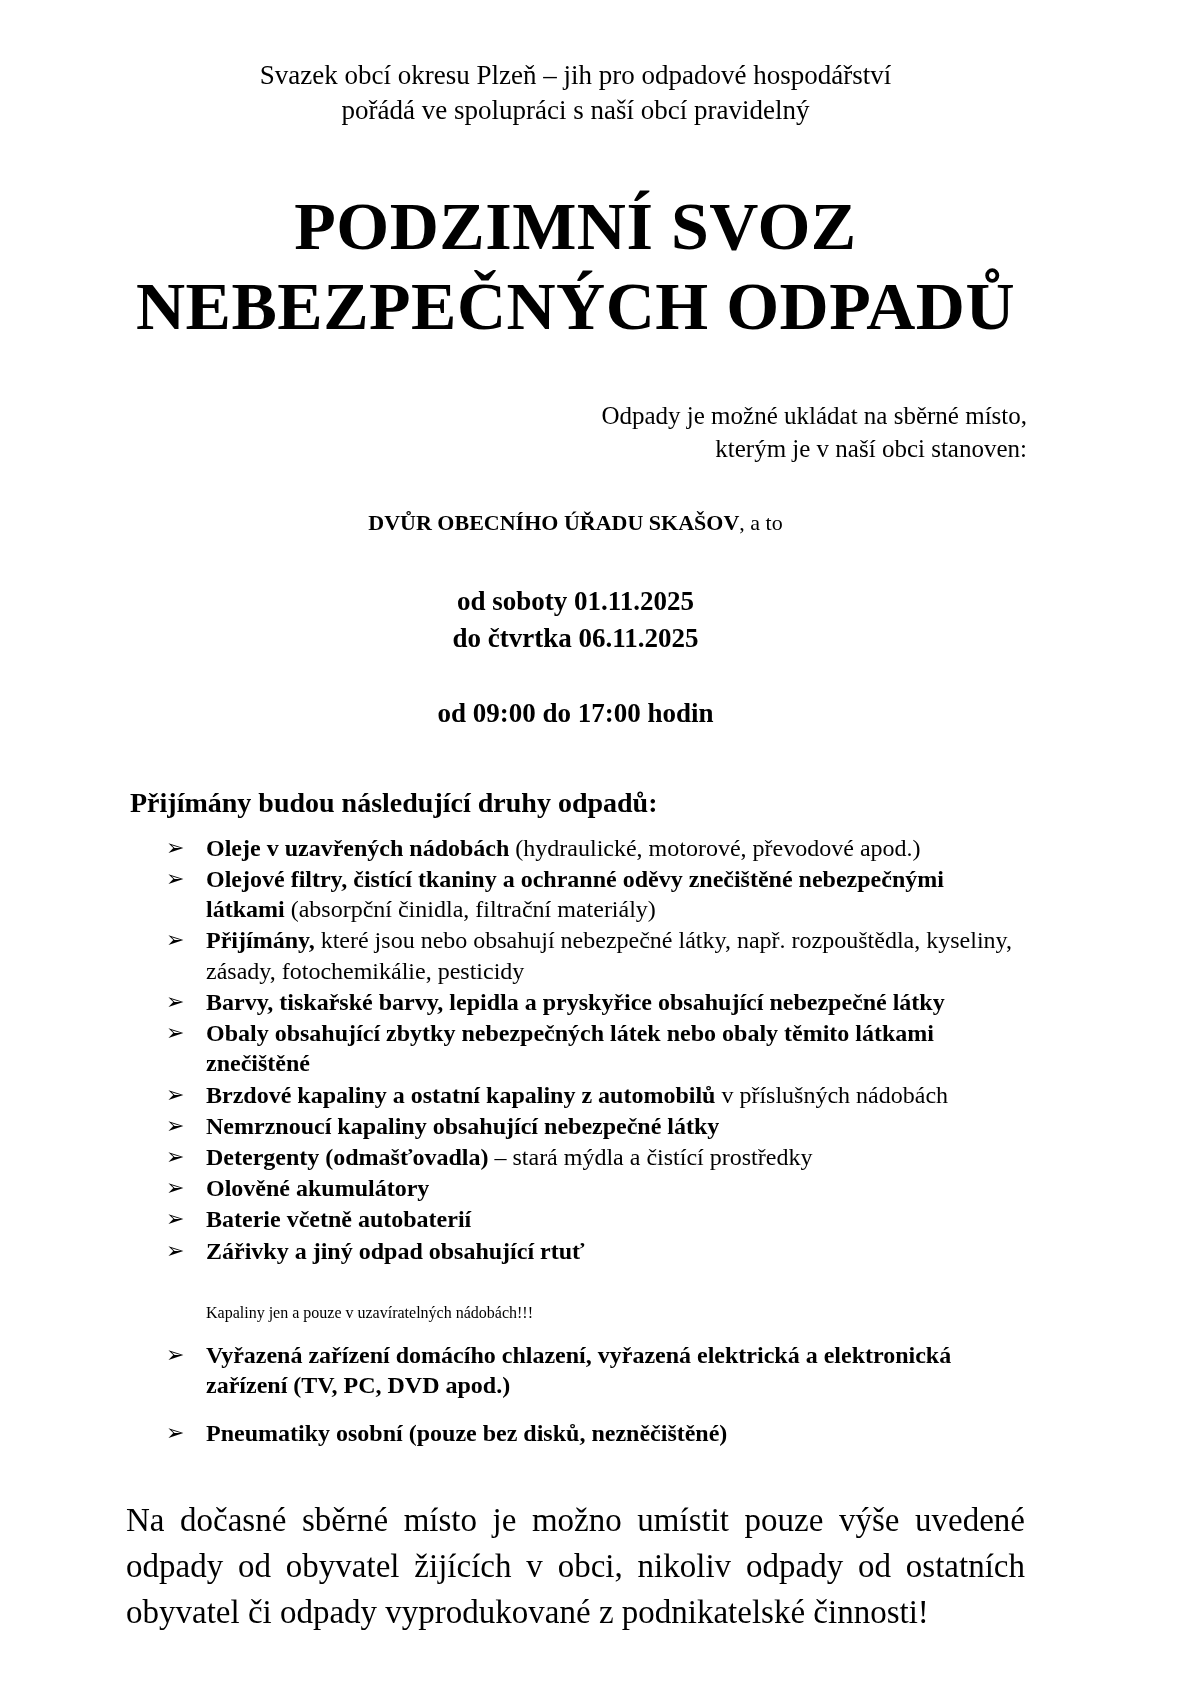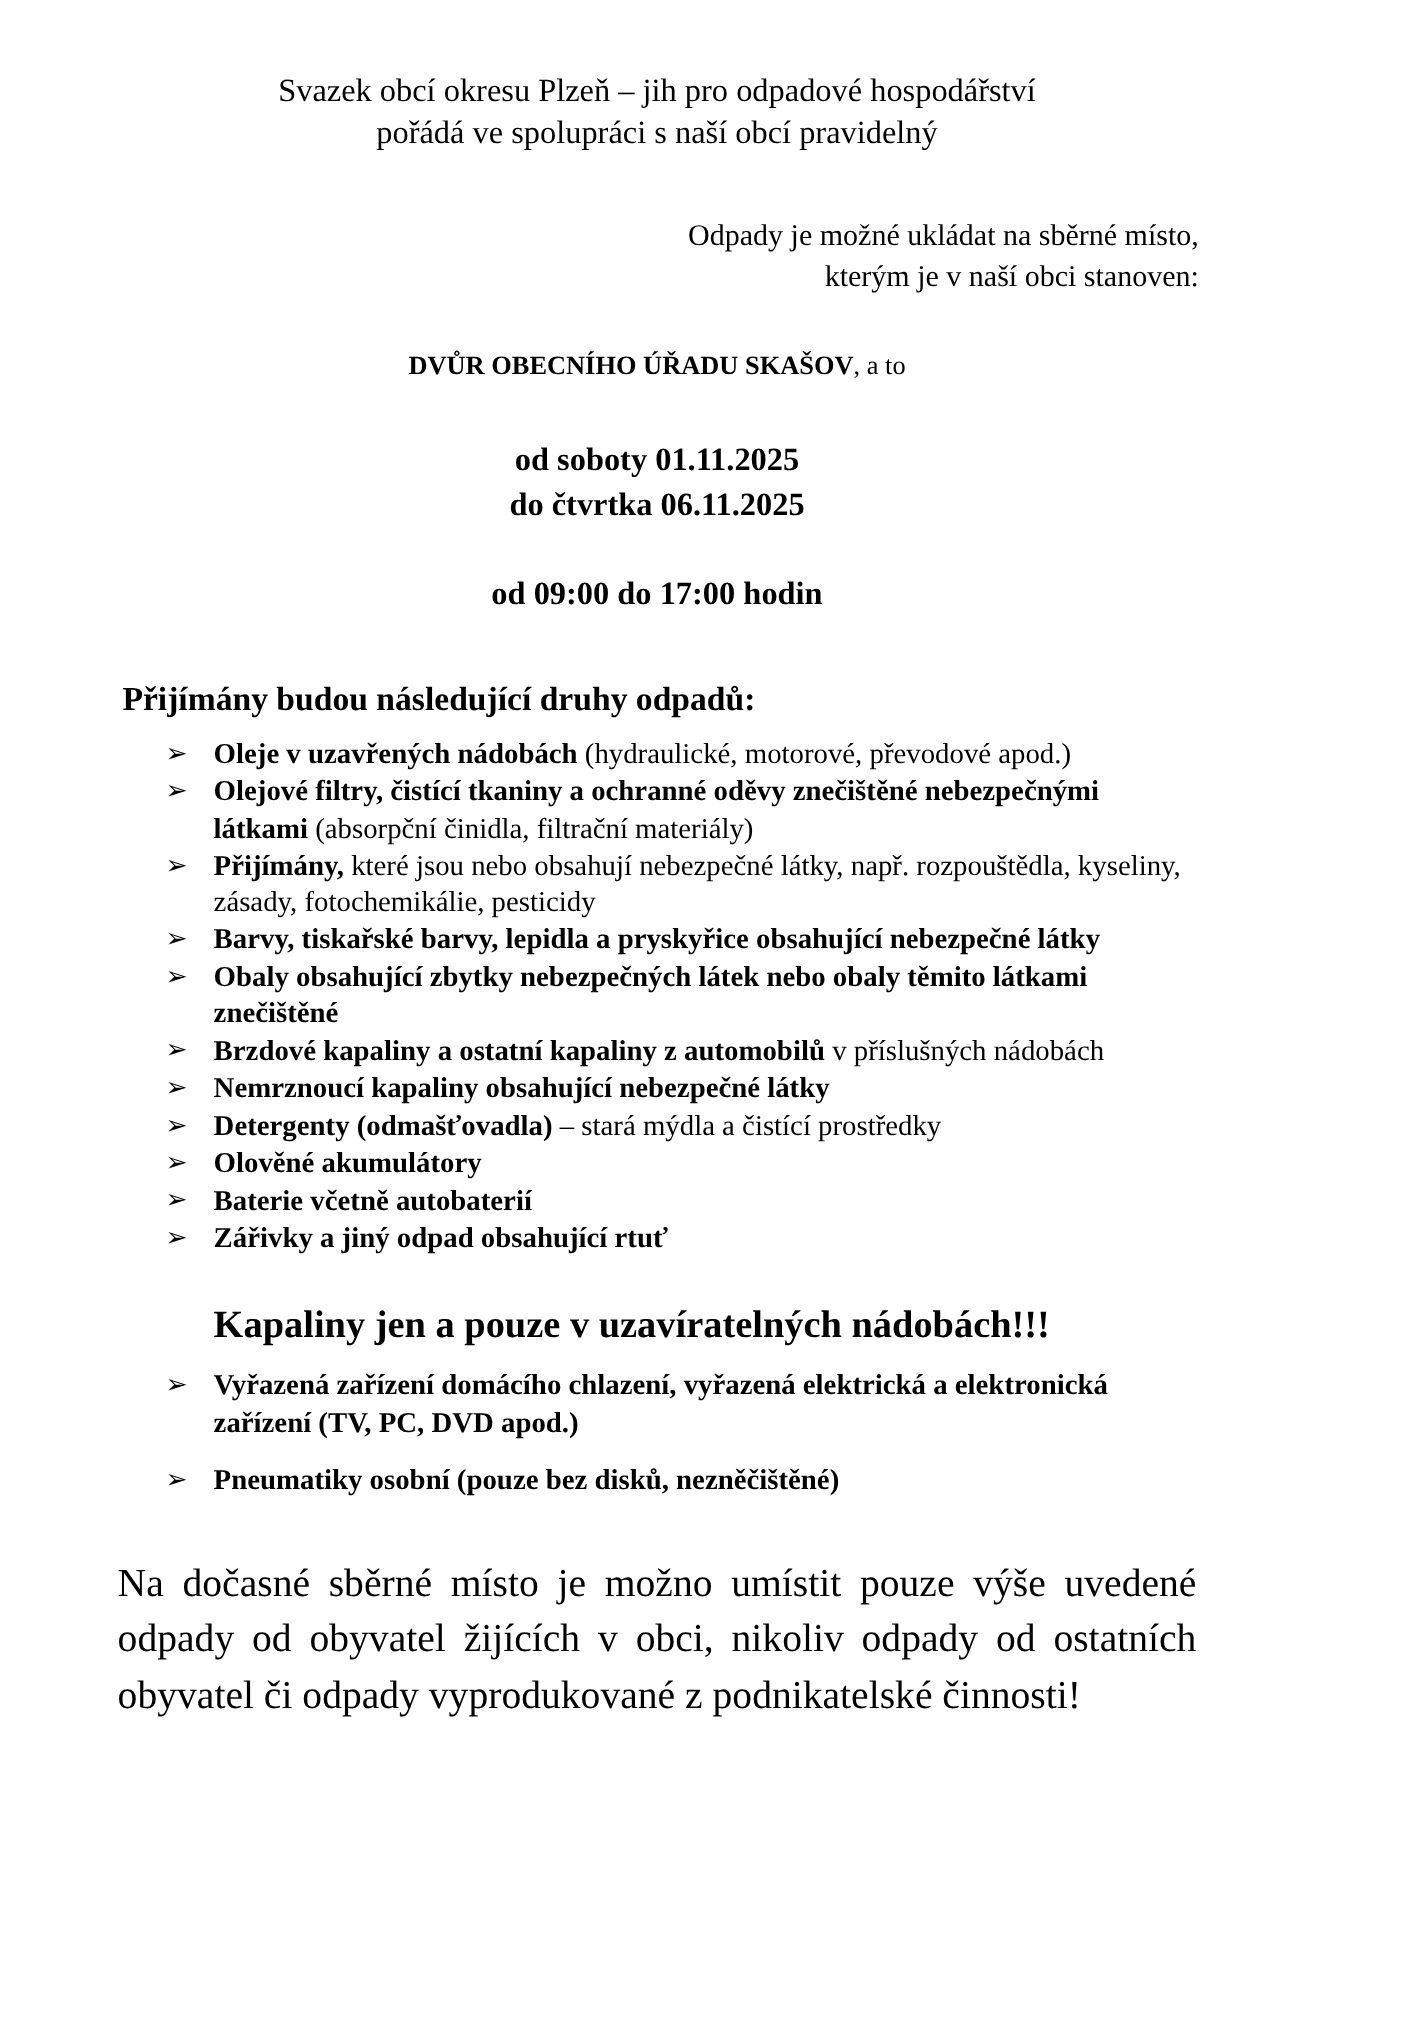--- a/index.html
+++ b/index.html
@@ -14,20 +14,21 @@
     font-family: "Liberation Serif", "DejaVu Serif", serif;
     color: #000000;
     overflow: hidden;
   }
   .page {
     box-sizing: border-box;
     width: 1047px;
     height: 1683px;
     padding: 48px 48px 0 96px;
     position: relative;
+    margin-left: 28px;
   }
 
   
   .intro {
     text-align: center;
     font-size: 27px;
     line-height: 1.30;
     margin-top: 10px;
   }
   .intro .ln { display: block; }
@@ -103,22 +104,22 @@
     font-size: 22px;
     font-family: "DejaVu Sans", sans-serif;
     line-height: 1.34;
   }
   ul.waste-list li .b { font-weight: bold; }
   ul.waste-list li .n { font-weight: normal; }
 
   li.spaced { margin-top: 18px; }
 
   .note-liquids {
-    font-weight: bold;
-    font-size: 32px;
+    font-weight: normal;
+    font-size: 16px;
     margin-top: 38px;
     margin-left: 82px;
   }
 
   
   .footer-par {
     font-size: 33px;
     line-height: 1.40;
     text-align: justify;
     margin-top: 48px;
@@ -129,20 +130,24 @@
 </head>
 <body>
 
 <div class="page">
 
   <div class="intro">
     <span class="ln">Svazek obcí okresu Plzeň – jih pro odpadové hospodářství</span>
     <span class="ln">pořádá ve spolupráci s naší obcí pravidelný</span>
   </div>
 
+  <h1 class="title">
+    <span class="ln">PODZIMNÍ SVOZ</span>
+    <span class="ln">NEBEZPEČNÝCH ODPADŮ</span>
+  </h1>
 
   <div class="place-intro">
     <span class="ln">Odpady je možné ukládat na sběrné místo,</span>
     <span class="ln">kterým je v naší obci stanoven:</span>
   </div>
 
   <div class="place-name">
     <span class="strong">DVŮR OBECNÍHO ÚŘADU SKAŠOV</span><span>, a to</span>
   </div>
 

